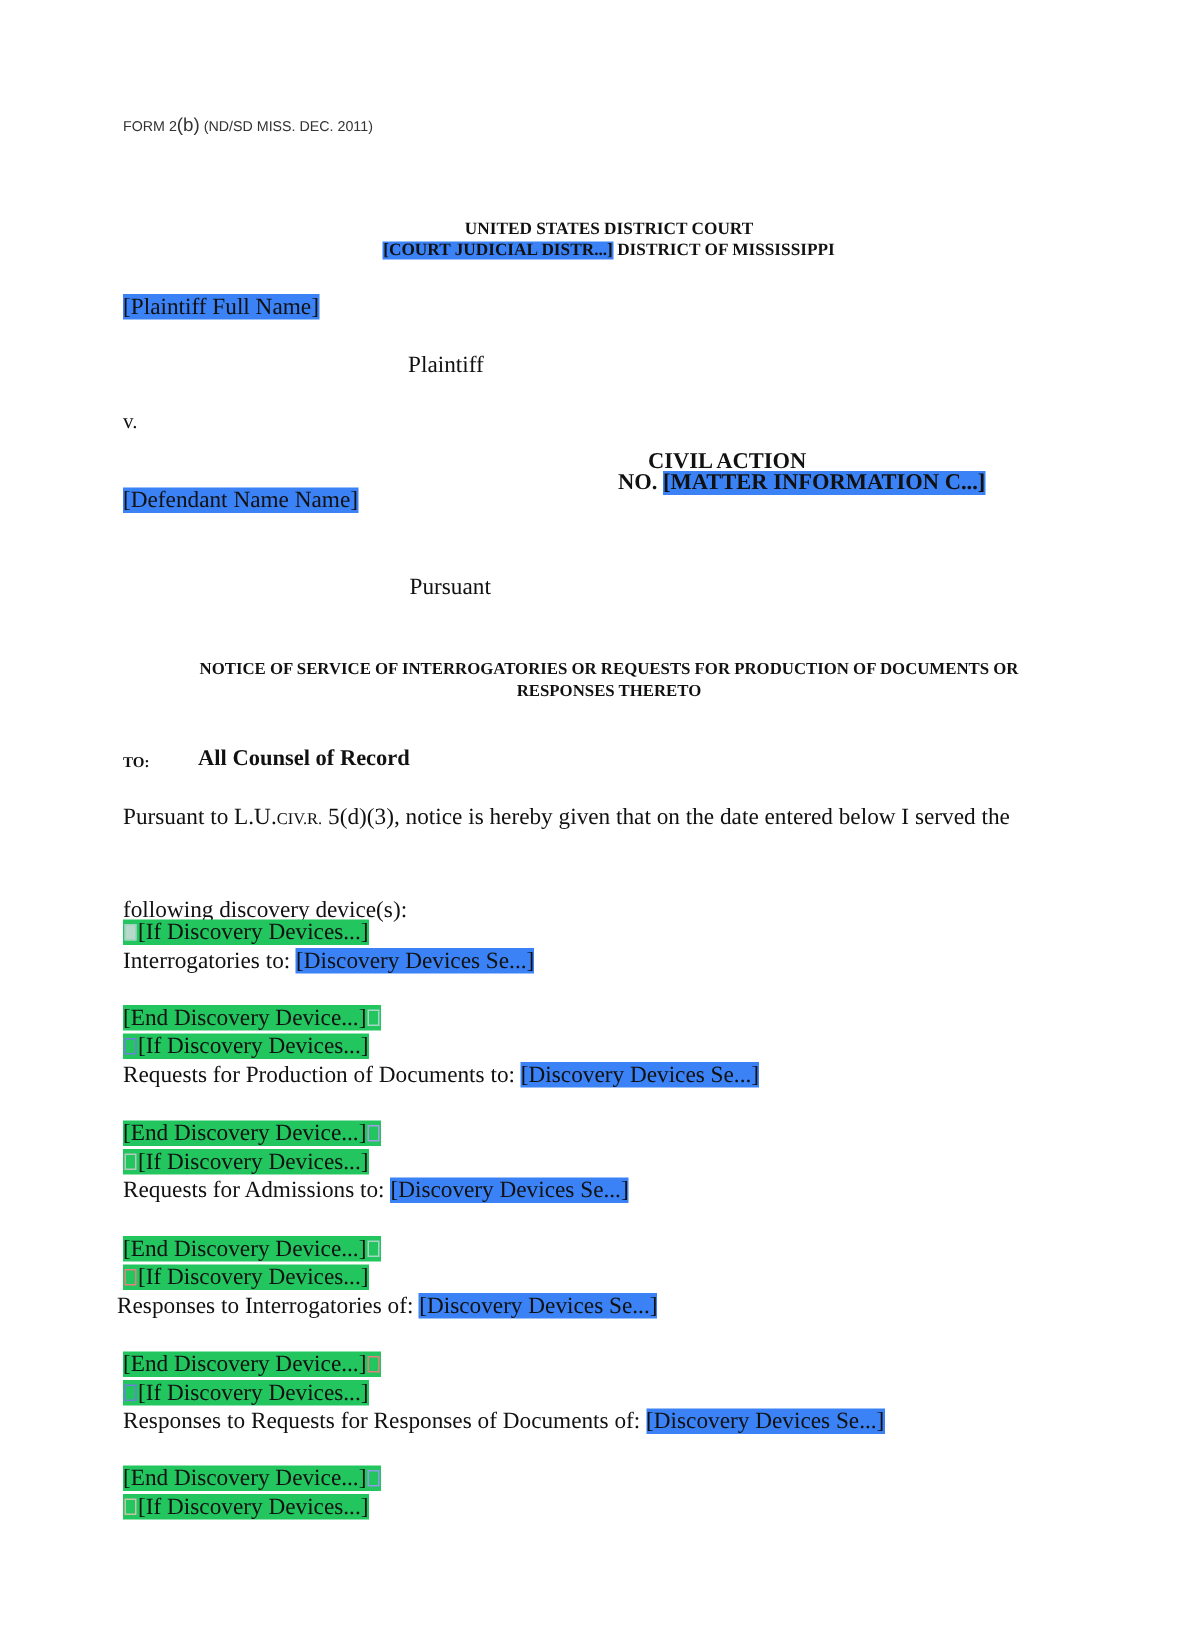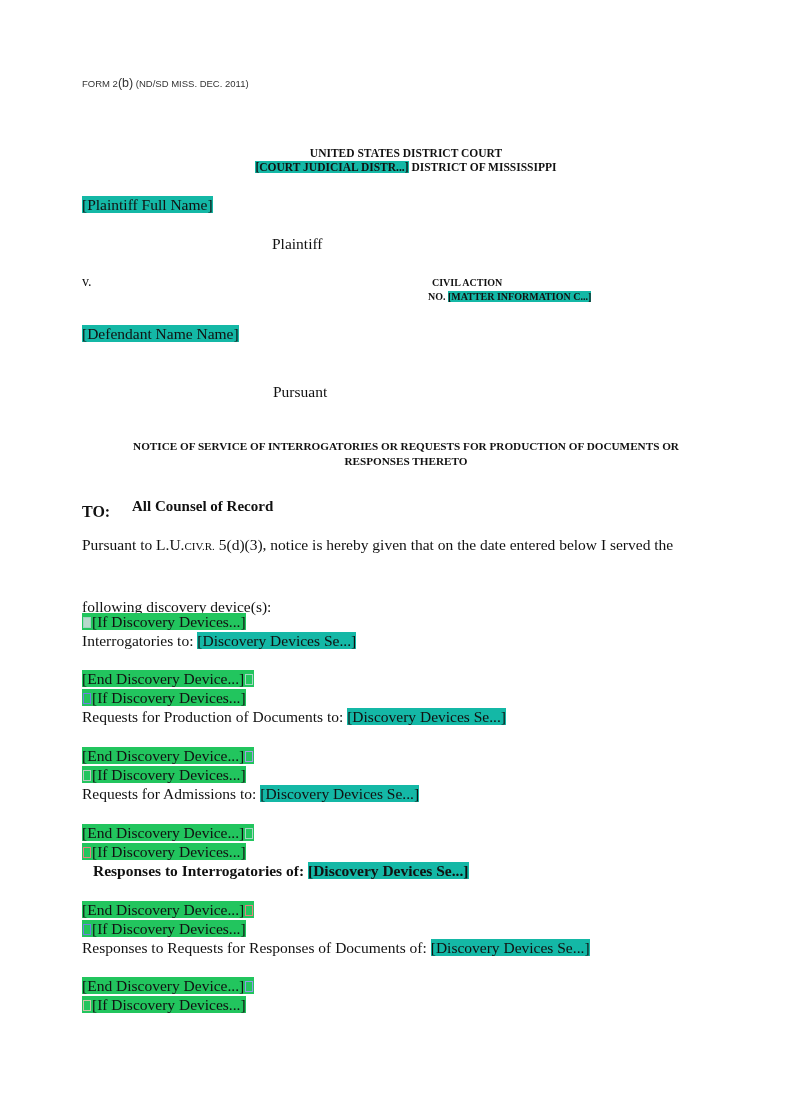--- a/index.html
+++ b/index.html
@@ -1,27 +1,27 @@
 <!DOCTYPE html>
 <html><head>
 <meta charset="utf-8">
 <style>
   html, body { margin: 0; padding: 0; background: #ffffff; }
   body { width: 800px; height: 1100px; position: relative; overflow: hidden;
          font-family: "Liberation Serif", "DejaVu Serif", serif; color: #111; }
   .abs { position: absolute; white-space: nowrap; }
-  .hl { background: #14b8a6; }
+  .hl { background: #3b82f6; }
   .gray { background: #22c55e; }
   .form-id { left: 82px; top: 76px; font-family: "Liberation Sans", sans-serif; font-size: 9.5px; color: #333; text-align: center; }
   .form-id .big { font-size: 12.5px; }
   .court { left: 0; width: 812px; text-align: center; font-weight: bold; font-size: 11.5px; }
   .body-text { font-size: 15.5px; }
-  .caption-small { font-weight: bold; font-size: 10px; }
+  .caption-small { font-weight: bold; font-size: 15px; margin-top: 23px; }
   .title { left: 0; width: 812px; text-align: center; font-weight: bold; font-size: 11.2px; line-height: 15px; }
-  .to-label { font-weight: bold; font-size: 16px; }
+  .to-label { font-weight: bold; font-size: 10px; }
   .to-value { font-weight: bold; font-size: 15px; }
   .sc { font-size: 11px; }
   .marker { display: inline-block; width: 8px; height: 11px; border: 1px solid; box-sizing: border-box; vertical-align: -1px; margin: 0 1px; }
 </style>
 </head>
 <body>
 
 <div>
 
   <div class="abs form-id">
@@ -33,21 +33,21 @@
     <span class="hl">[COURT JUDICIAL DISTR...]</span><span> DISTRICT OF MISSISSIPPI</span>
   </div>
 
   <div class="abs body-text" style="left:82px; top:196px;">
     <span class="hl">[Plaintiff Full Name]</span>
   </div>
   <div class="abs body-text" style="left:272px; top:235px;">Plaintiff</div>
   <div class="abs body-text" style="left:82px; top:274px; font-size:14px;">v.</div>
 
   <div class="abs caption-small" style="left:432px; top:277px;">CIVIL ACTION</div>
-  <div class="abs caption-small" style="left:428px; top:291px;">
+  <div class="abs caption-small" style="left:412px; top:291px;">
     <span>NO. </span><span class="hl">[MATTER INFORMATION C...]</span>
   </div>
 
   <div class="abs body-text" style="left:82px; top:325px;">
     <span class="hl">[Defendant Name Name]</span>
   </div>
   <div class="abs body-text" style="left:273px; top:383px;">Pursuant</div>
 
   <div class="abs title" style="top:439px;">NOTICE OF SERVICE OF INTERROGATORIES OR REQUESTS FOR PRODUCTION OF DOCUMENTS OR</div>
   <div class="abs title" style="top:454px;">RESPONSES THERETO</div>
@@ -86,21 +86,21 @@
   <div class="abs body-text" style="left:82px; top:785px;">
     <span>Requests for Admissions to: </span><span class="hl">[Discovery Devices Se...]</span>
   </div>
 
   <div class="abs body-text" style="left:82px; top:824px;">
     <span class="gray"><span>[End Discovery Device...]</span><span class="marker" style="border-color:#a6d6c4;"></span></span>
   </div>
   <div class="abs body-text" style="left:82px; top:843px;">
     <span class="gray"><span class="marker" style="border-color:#e58080;"></span><span>[If Discovery Devices...]</span></span>
   </div>
-  <div class="abs body-text" style="left:93px; top:862px;font-weight:bold;">
+  <div class="abs body-text" style="left:78px; top:862px;">
     <span>Responses to Interrogatories of: </span><span class="hl">[Discovery Devices Se...]</span>
   </div>
 
   <div class="abs body-text" style="left:82px; top:901px;">
     <span class="gray"><span>[End Discovery Device...]</span><span class="marker" style="border-color:#e58080;"></span></span>
   </div>
   <div class="abs body-text" style="left:82px; top:920px;">
     <span class="gray"><span class="marker" style="border-color:#6f7fe0;"></span><span>[If Discovery Devices...]</span></span>
   </div>
   <div class="abs body-text" style="left:82px; top:939px;">

